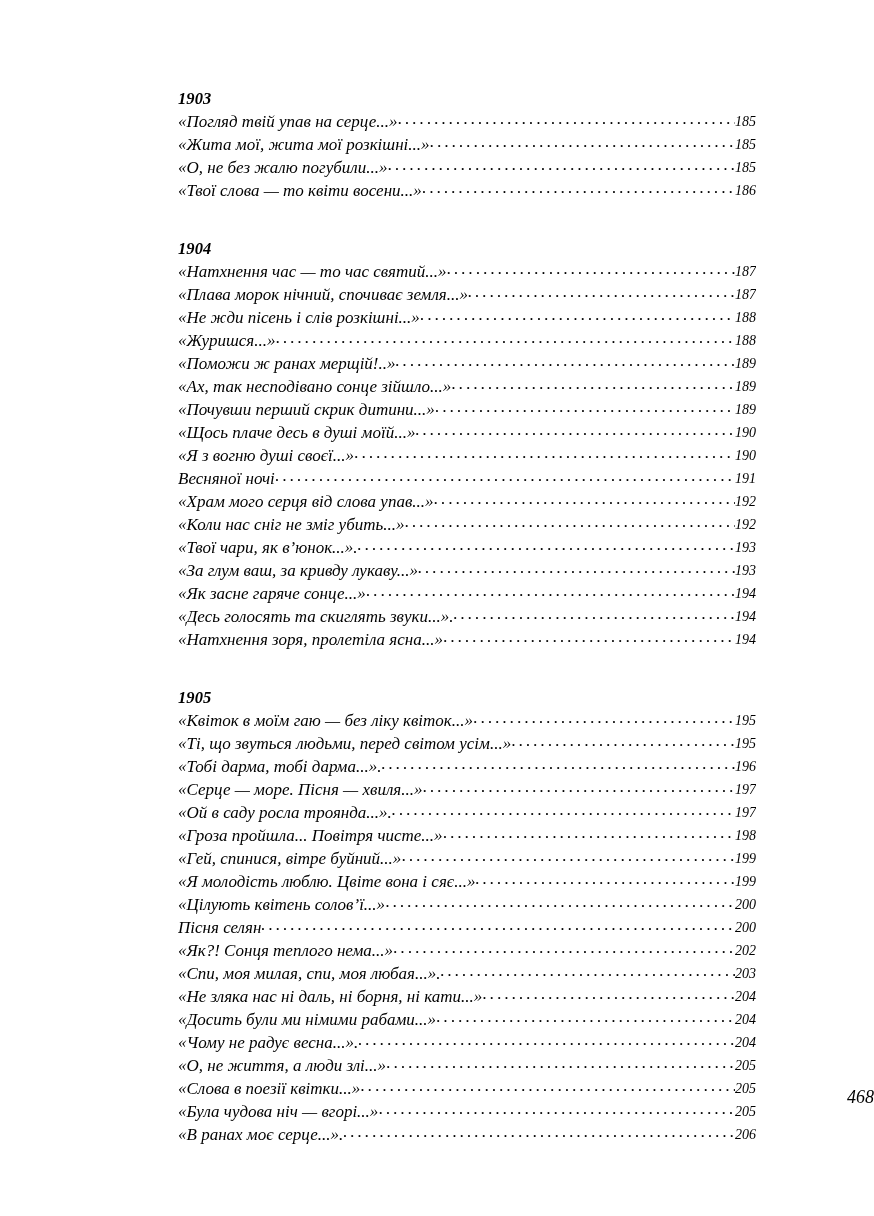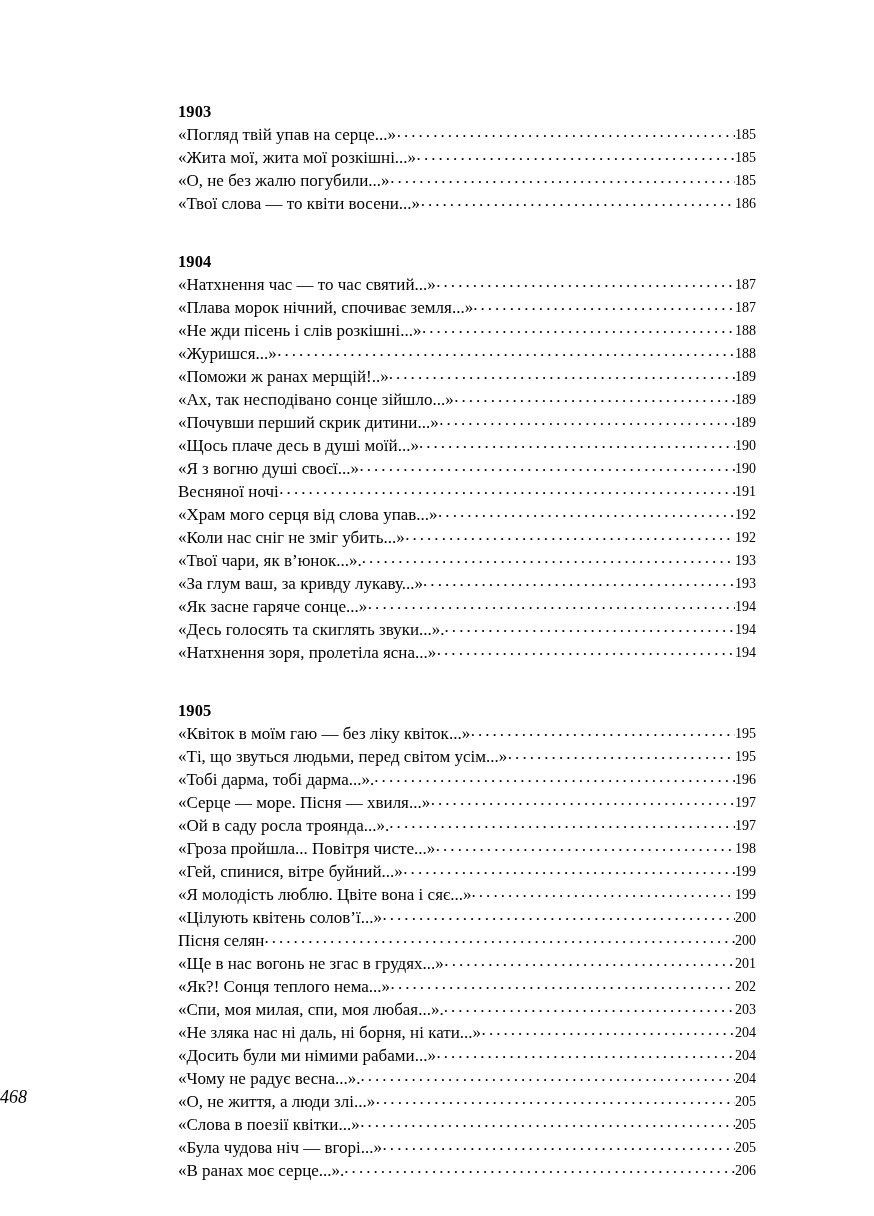--- a/index.html
+++ b/index.html
@@ -23,22 +23,23 @@
     top: 0;
     width: 874px;
     height: 1216px;
     background: #ffffff;
     overflow: hidden;
   }
 
   #toc {
     position: absolute;
     left: 178px;
-    top: 100px;
+    top: 87px;
     width: 578px;
+    font-style: italic;
   }
 
   .section {
     margin: 0;
   }
   .section + .section {
     margin-top: 35px;
   }
 
   .section-year {
@@ -94,21 +95,21 @@
   
   .entry.tight .entry-leader {
     margin-left: 0;
   }
 
   #folio {
     position: absolute;
     left: 0;
     top: 1086px;
     width: 874px;
-    text-align: left;
+    text-align: right;
     font-style: italic;
     font-size: 18px;
     line-height: 23px;
   }
 </style>
 </head>
 <body>
 
 <div id="page">
 
@@ -270,25 +271,20 @@
           <span class="entry-title">«Цілують квітень солов’ї...»</span>
           <span class="entry-leader"></span>
           <span class="entry-page">200</span>
         </div>
         <div class="entry tight">
           <span class="entry-title">Пісня селян</span>
           <span class="entry-leader"></span>
           <span class="entry-page">200</span>
         </div>
         <div class="entry">
-          <span class="entry-title">«Ще в нас вогонь не згас в грудях...»</span>
-          <span class="entry-leader"></span>
-          <span class="entry-page">201</span>
-        </div>
-        <div class="entry">
           <span class="entry-title">«Як?! Сонця теплого нема...»</span>
           <span class="entry-leader"></span>
           <span class="entry-page">202</span>
         </div>
         <div class="entry tight">
           <span class="entry-title">«Спи, моя милая, спи, моя любая...».</span>
           <span class="entry-leader"></span>
           <span class="entry-page">203</span>
         </div>
         <div class="entry">

